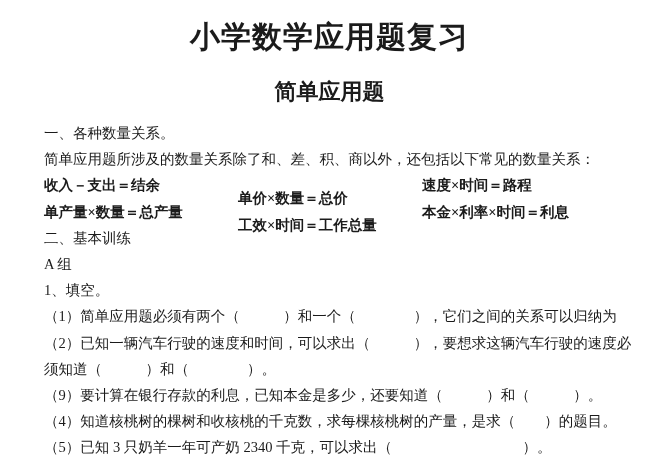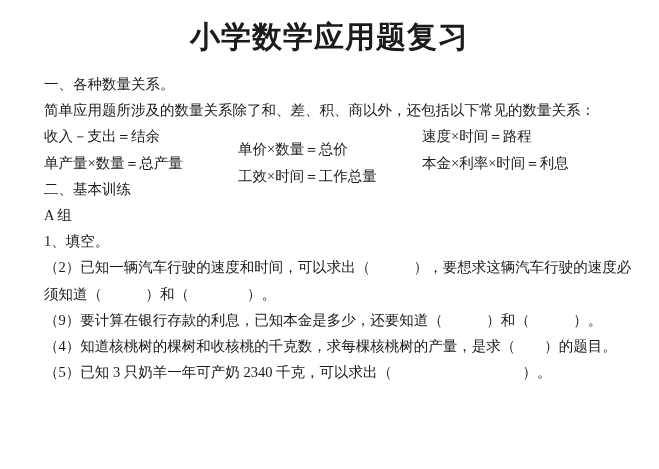--- a/index.html
+++ b/index.html
@@ -43,32 +43,34 @@
     line-height: 26.2px;
   }
   .line {
     white-space: nowrap;
     height: 26.2px;
   }
   .formula-row {
     display: flex;
     white-space: nowrap;
     height: 26.2px;
+    font-weight: bold;
   }
   .formula-col1 { width: 194px; flex: 0 0 auto; }
   .formula-col2 { width: 184px; flex: 0 0 auto; margin-top: 13px; }
   .formula-col3 { flex: 1 1 auto; }
 </style>
 </head>
 <body>
 
 <div class="page">
 
   <div class="doc-title">小学数学应用题复习</div>
 
+  <div class="doc-subtitle">简单应用题</div>
 
   <div class="body-text">
 
     <div class="line">一、各种数量关系。</div>
 
     <div class="line">简单应用题所涉及的数量关系除了和、差、积、商以外，还包括以下常见的数量关系：</div>
 
     <div class="formula-row">
       <span class="formula-col1">收入－支出＝结余</span>
       <span class="formula-col2">单价×数量＝总价</span>
@@ -80,20 +82,21 @@
       <span class="formula-col2">工效×时间＝工作总量</span>
       <span class="formula-col3">本金×利率×时间＝利息</span>
     </div>
 
     <div class="line">二、基本训练</div>
 
     <div class="line">A 组</div>
 
     <div class="line">1、填空。</div>
 
+    <div class="line">（1）简单应用题必须有两个（　　　）和一个（　　　　），它们之间的关系可以归纳为</div>
 
 
     <div class="line">（2）已知一辆汽车行驶的速度和时间，可以求出（　　　），要想求这辆汽车行驶的速度必</div>
 
     <div class="line">须知道（　　　）和（　　　　）。</div>
 
     <div class="line">（9）要计算在银行存款的利息，已知本金是多少，还要知道（　　　）和（　　　）。</div>
 
     <div class="line">（4）知道核桃树的棵树和收核桃的千克数，求每棵核桃树的产量，是求（　　）的题目。</div>
 

